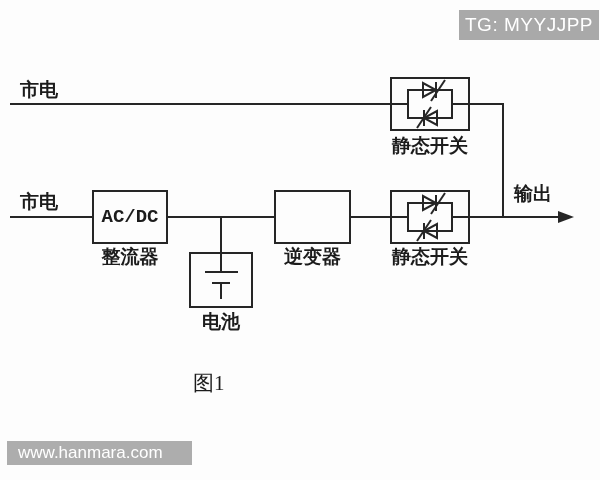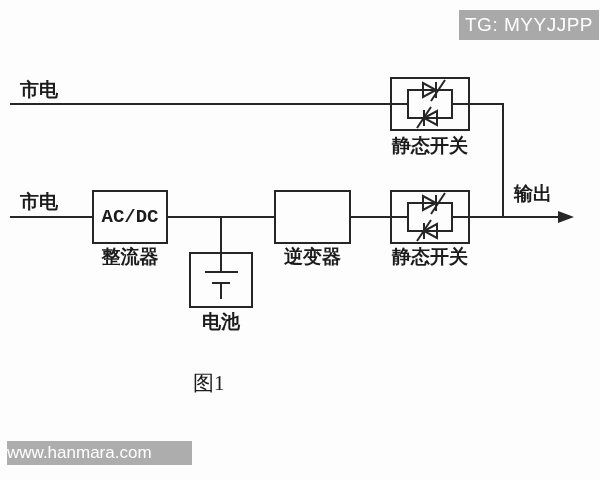--- a/index.html
+++ b/index.html
@@ -60,20 +60,21 @@
   }
   .watermark{
     position:absolute;
     left:7px;top:441px;
     width:185px;height:24px;
     background:var(--watermark-bg);
     color:#ffffff;
     font-family:"Liberation Sans","DejaVu Sans",sans-serif;
     font-size:17px;
     line-height:24px;
+    padding-left:11px;
   }
 </style>
 </head>
 <body>
 
 <div class="stage">
 
   <svg class="schematic" width="600" height="480" viewBox="0 0 600 480">
     <defs>
       <g id="sswitch">

